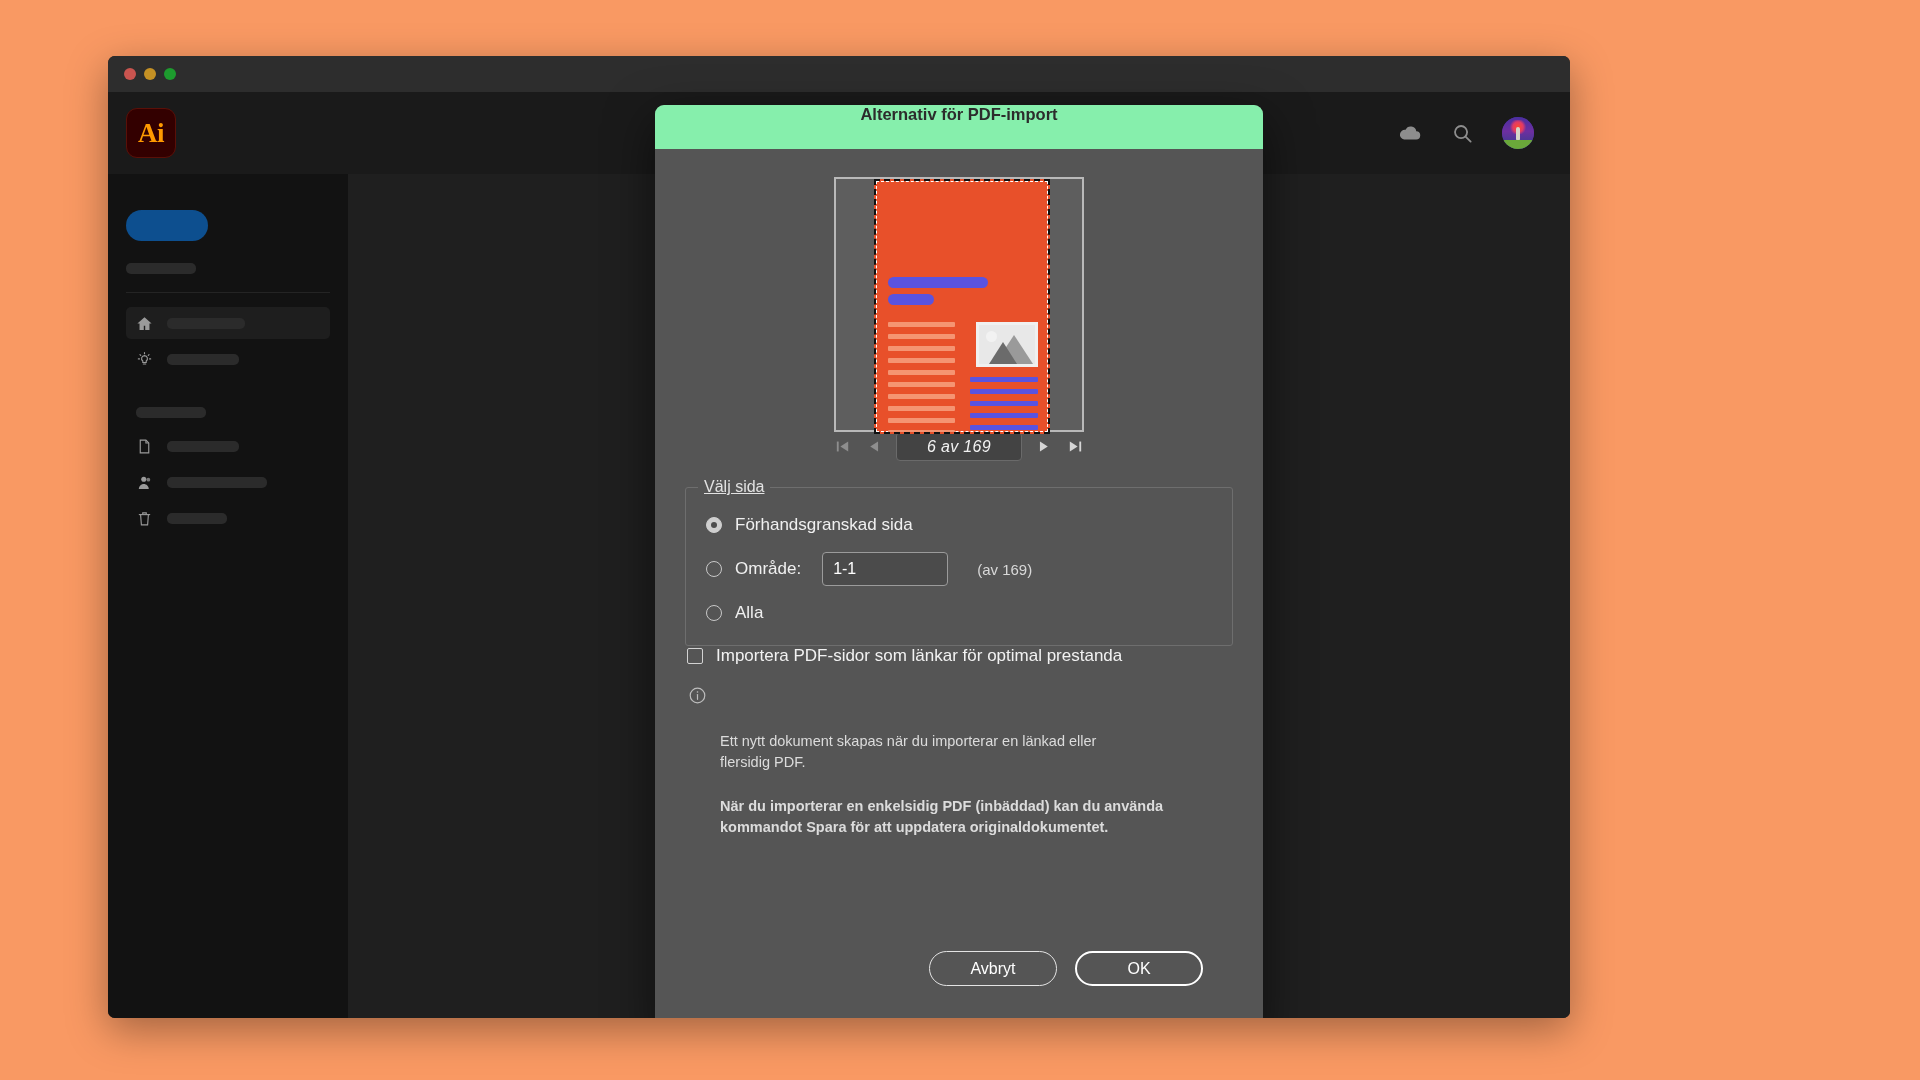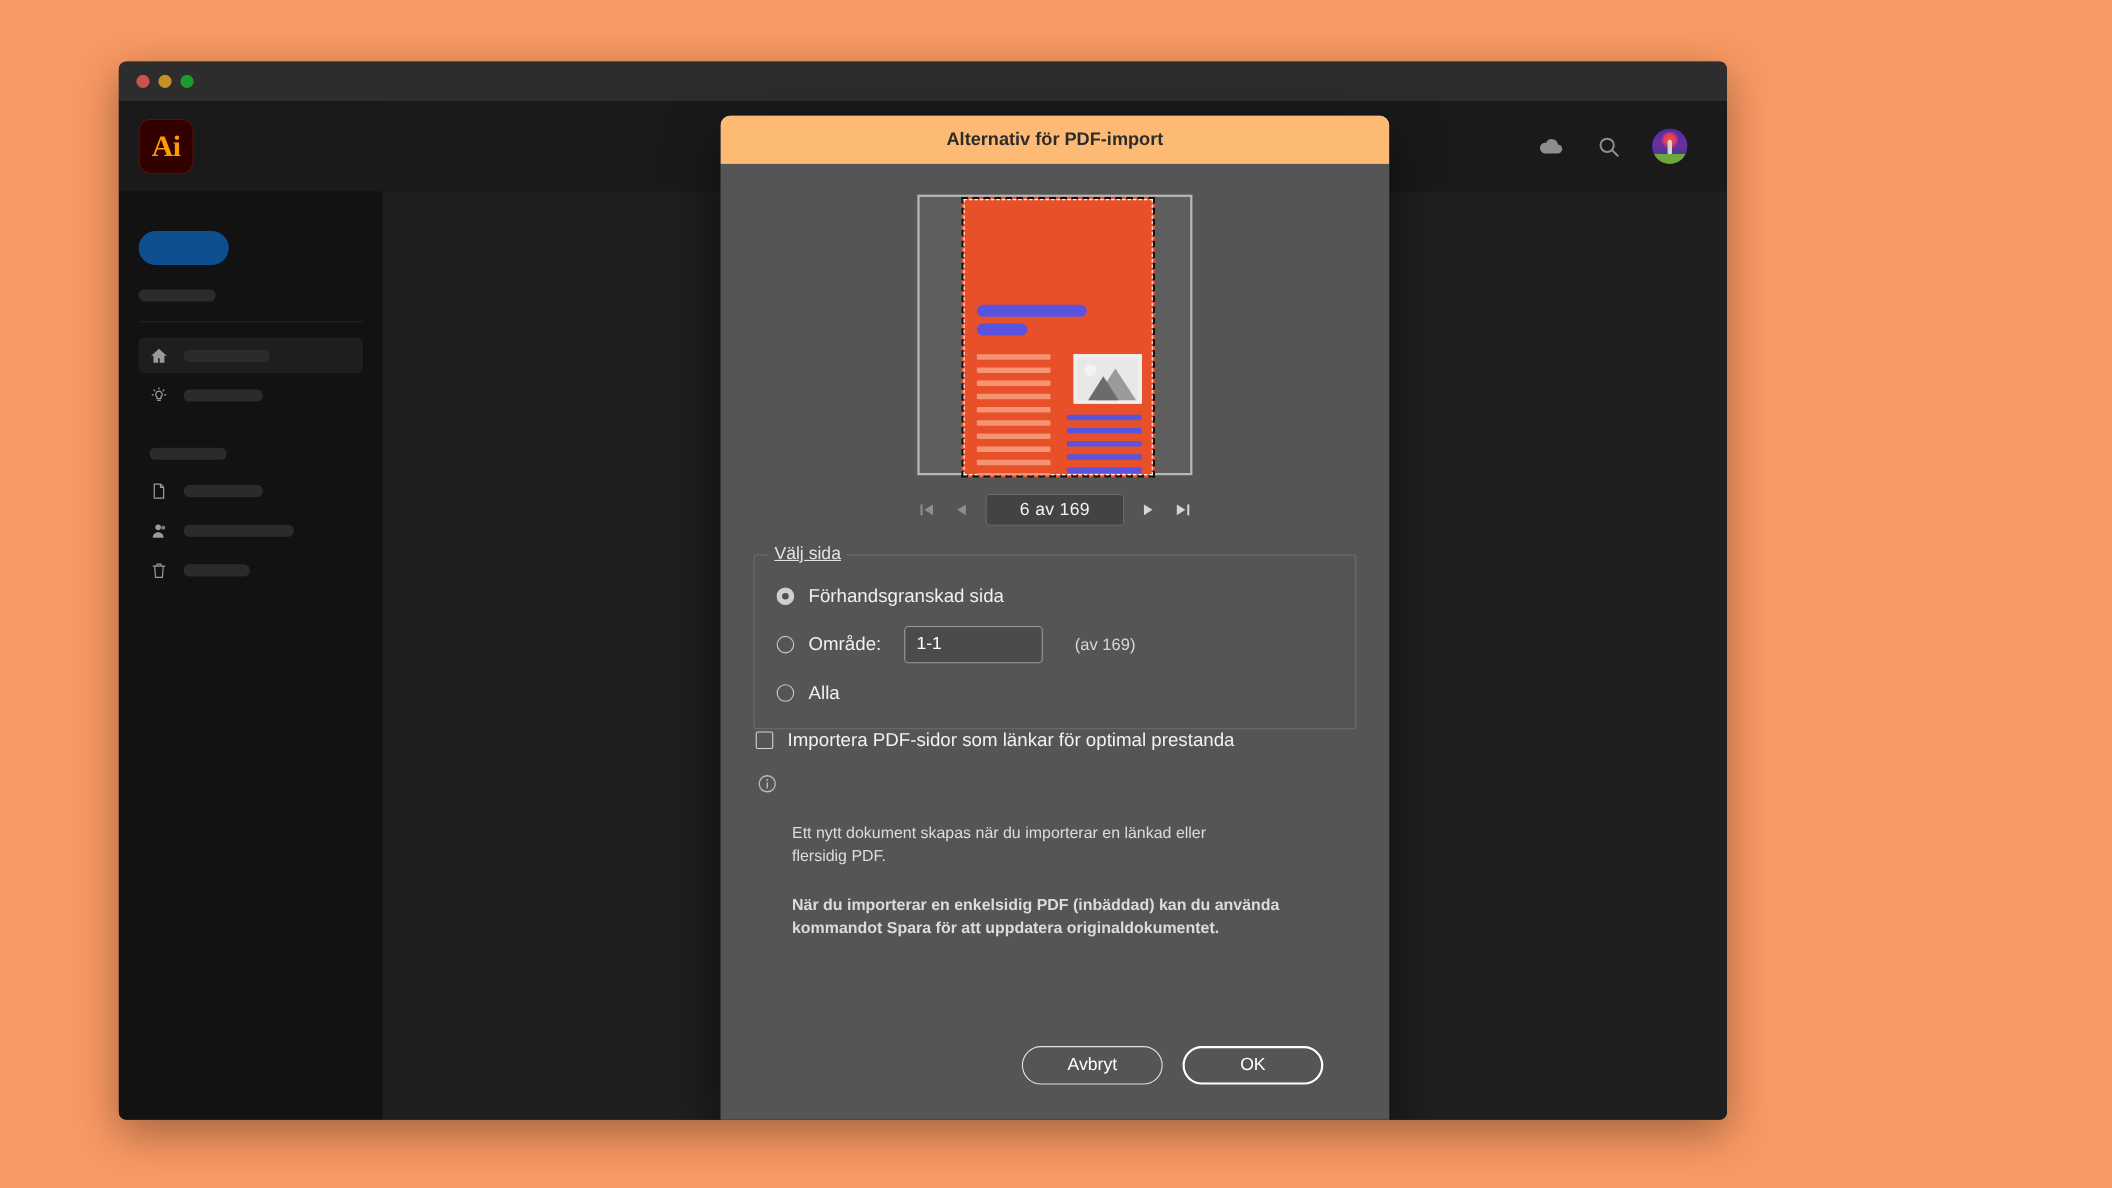--- a/index.html
+++ b/index.html
@@ -166,23 +166,22 @@
     background: #555555;
     border-radius: 9px;
     box-shadow: 0 16px 48px rgba(0,0,0,0.55);
     overflow: hidden;
     display: flex;
     flex-direction: column;
   }
 
   .dlg-titlebar {
     height: 44px;
-    background: #fdba74;
-    display: flex;
-    align-items: center;
+    background: #86efac;
+    display: flex;
     justify-content: center;
     flex-shrink: 0;
   }
   .dlg-title {
     color: #2c2c2c;
     font-size: 16.5px;
     font-weight: bold;
   }
 
   .dlg-body {
@@ -257,21 +256,21 @@
   .pg-line-blue {
     height: 5px; background: #5a53e0; border-radius: 1px; margin-bottom: 7px;
   }
 
   
   .page-nav {
     display: flex;
     align-items: center;
     justify-content: center;
     gap: 11px;
-    margin-top: 17px;
+    font-style: italic;
   }
   .nav-btn {
     width: 21px; height: 21px;
     display: flex; align-items: center; justify-content: center;
     color: #d6d6d6;
   }
   .nav-btn.dim { color: #8e8e8e; }
   .page-field {
     width: 126px; height: 29px;
     background: #434343;

